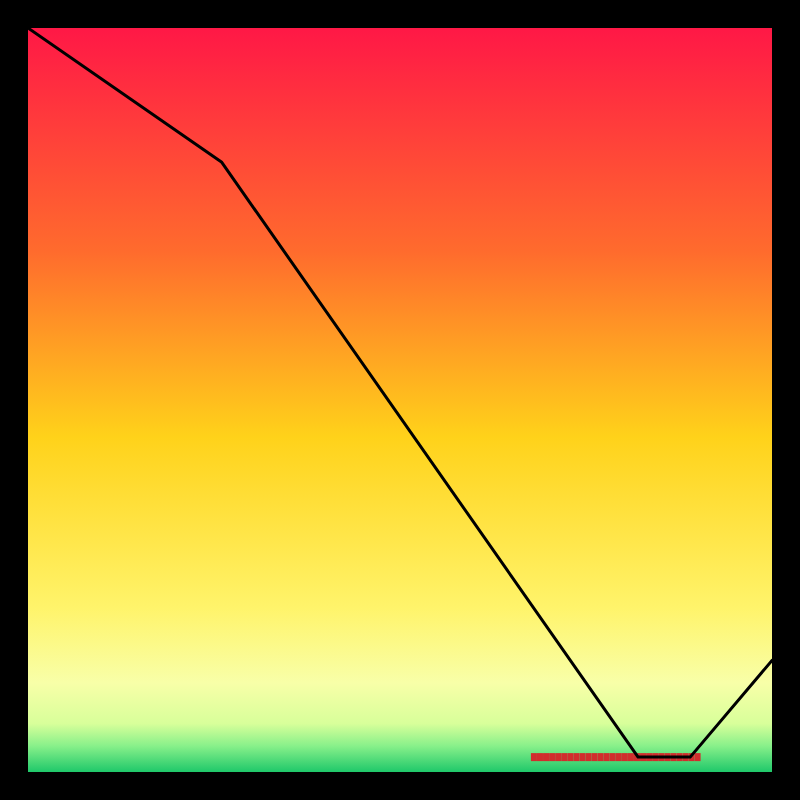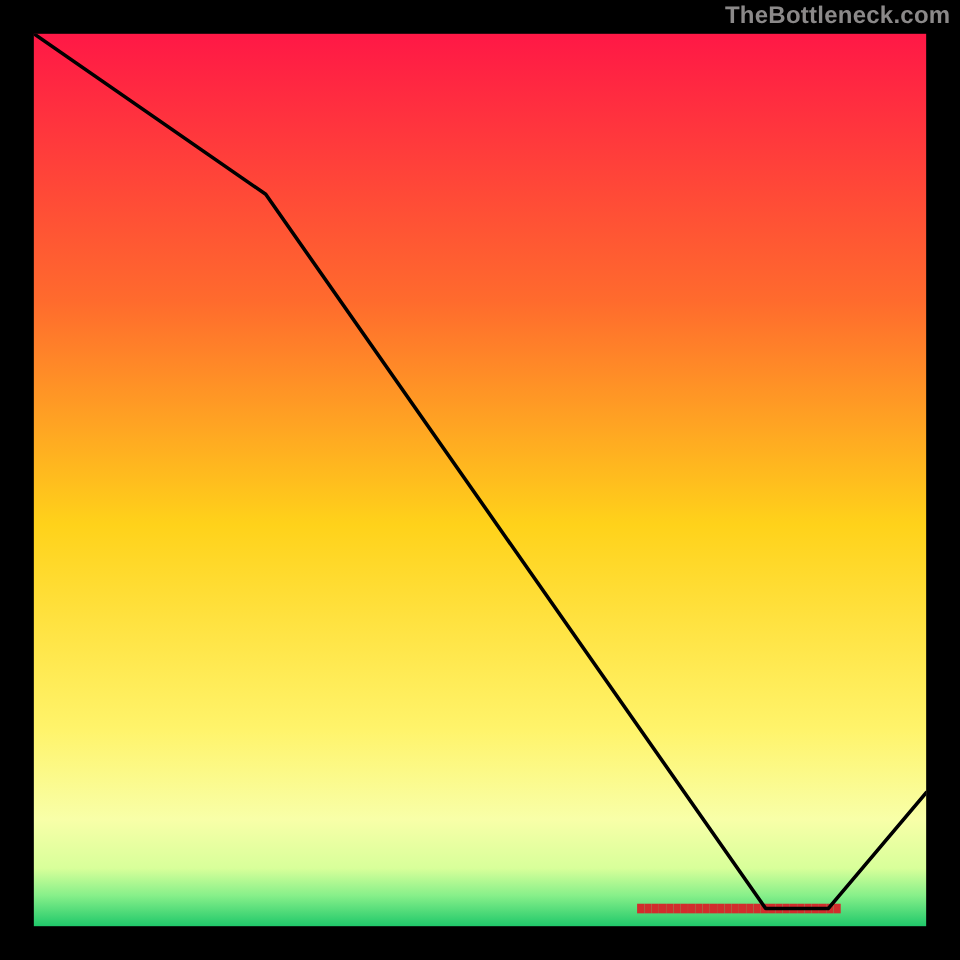--- a/index.html
+++ b/index.html
@@ -31,21 +31,20 @@
   .plot-inner {
     position: absolute;
     left: 0; top: 0; width: 100%; height: 100%;
   }
   svg { display: block; }
 </style>
 </head>
 <body>
 
 <div class="frame">
-  <div class="attribution">TheBottleneck.com</div>
 
   <div class="plot-outer">
     <svg class="plot-inner" viewBox="0 0 744 744" preserveAspectRatio="none">
       <defs>
         <linearGradient id="bg-grad" x1="0" y1="0" x2="0" y2="1">
             <stop offset="0%" stop-color="#ff1846"></stop>
             <stop offset="30%" stop-color="#ff6b2d"></stop>
             <stop offset="55.00000000000001%" stop-color="#ffd21a"></stop>
             <stop offset="78%" stop-color="#fff46b"></stop>
             <stop offset="88%" stop-color="#f8ffa8"></stop>

